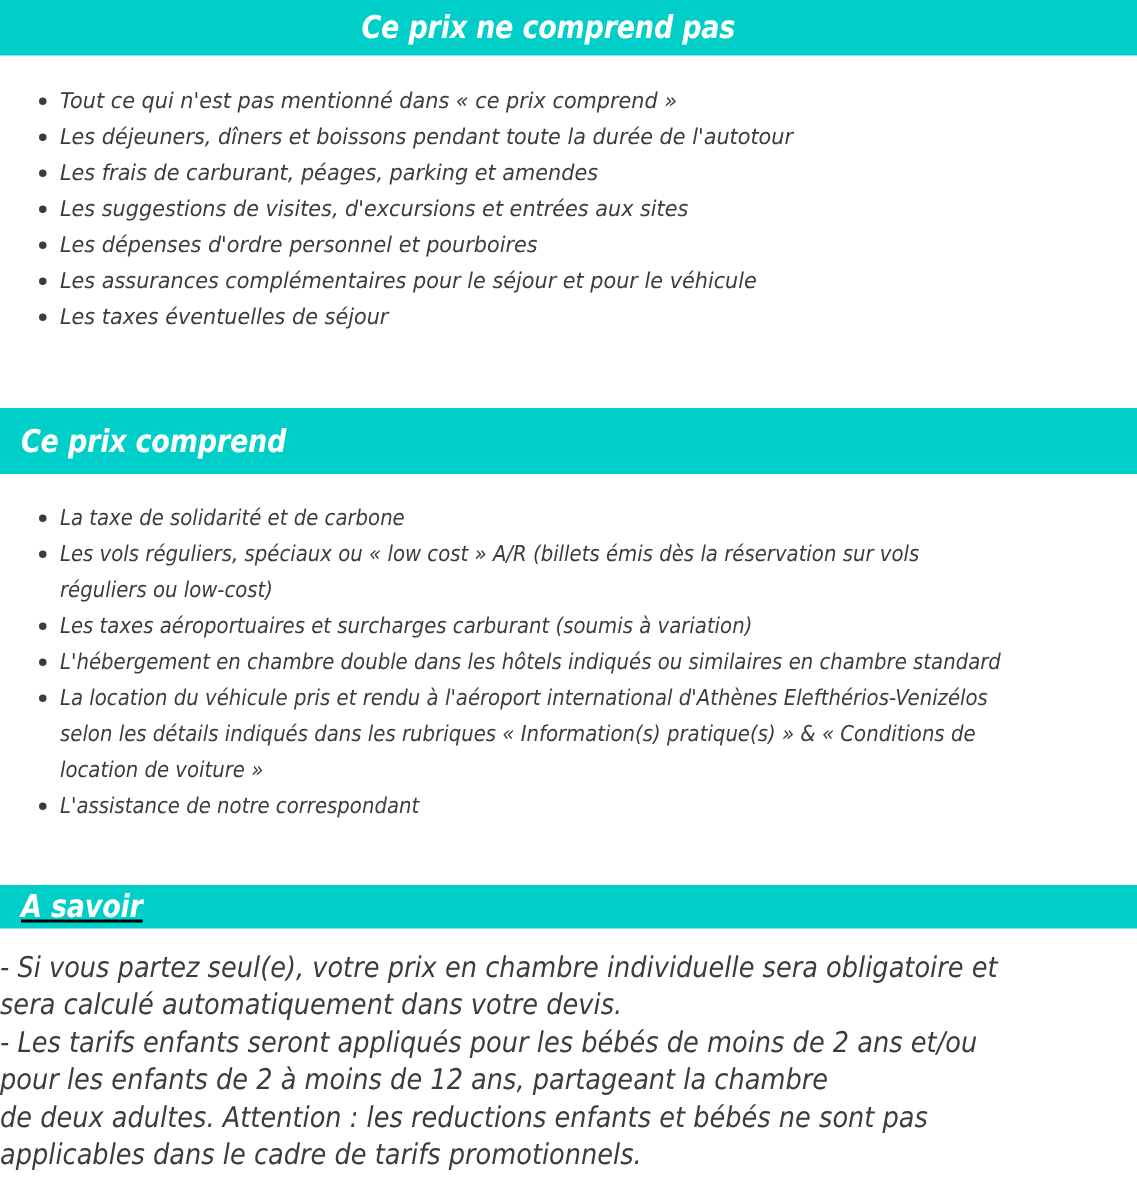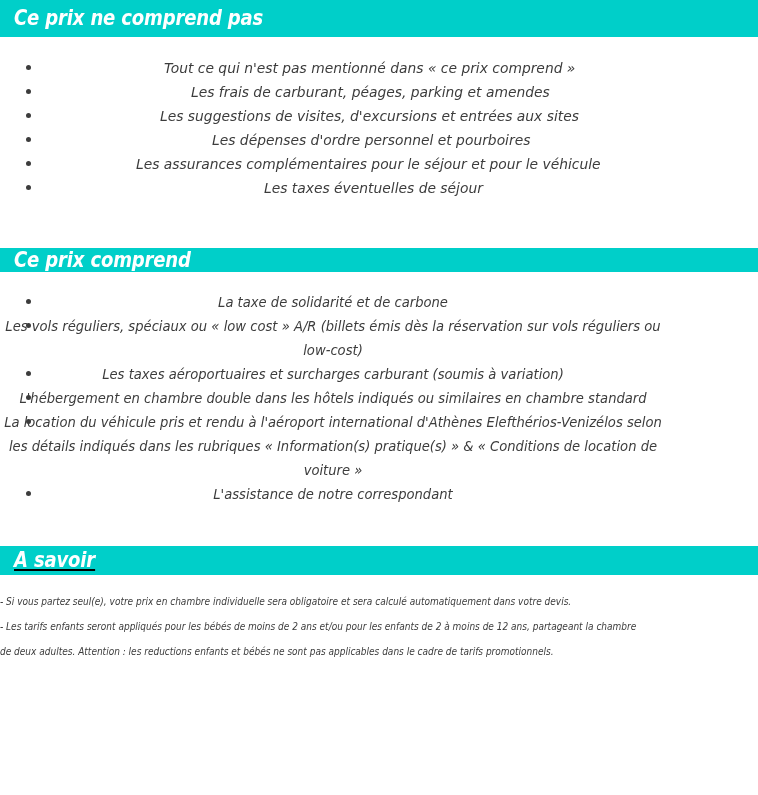--- a/index.html
+++ b/index.html
@@ -35,36 +35,36 @@
     font-style: italic;
     font-weight: bold;
     font-size: 21px;
     line-height: 1;
     letter-spacing: -0.2px;
     transform: scaleX(0.86);
     transform-origin: left center;
     white-space: nowrap;
   }
 
-  #bar-exclusions { height: 37px; }
-  #bar-inclusions { height: 24px; }
+  #bar-exclusions { height: 37px; justify-content: center; }
+  #bar-inclusions { height: 44px; }
   #bar-notes      { height: 29px; text-decoration: underline; }
 
   
   ul.item-list {
     list-style: none;
     margin: 0;
     padding: 0;
   }
   ul.item-list li {
     position: relative;
     color: #3c3c3c;
     font-family: "DejaVu Sans", sans-serif;
     font-style: italic;
-    text-align: center;
+    padding-left: 40px;
   }
   ul.item-list li .bullet {
     position: absolute;
     left: 26px;
     top: 0.52em;
     width: 5px;
     height: 5px;
     border-radius: 50%;
     background: #3c3c3c;
   }
@@ -107,21 +107,21 @@
   
   #notes-block {
     margin-top: 14px;
     padding: 0 4px 0 0;
   }
   #notes-block p {
     margin: 0;
     color: #3c3c3c;
     font-family: "DejaVu Sans", sans-serif;
     font-style: italic;
-    font-size: 10px;
+    font-size: 19px;
     line-height: 25px;
   }
   #notes-block p .txt {
     display: block;
     transform: scaleX(0.9);
     transform-origin: left top;
   }
 
   .gap-after-exclusions { height: 48px; }
   .gap-after-inclusions { height: 40px; }
@@ -132,20 +132,24 @@
 <div class="page">
 
   <div class="section-bar" id="bar-exclusions">
     <span class="section-bar-title">Ce prix ne comprend pas</span>
   </div>
 
   <ul class="item-list" id="list-exclusions">
     <li>
       <span class="bullet"></span>
       <span class="txt">Tout ce qui n'est pas mentionné dans « ce prix comprend »</span>
+    </li>
+    <li>
+      <span class="bullet"></span>
+      <span class="txt">Les déjeuners, dîners et boissons pendant toute la durée de l'autotour</span>
     </li>
     <li>
       <span class="bullet"></span>
       <span class="txt">Les frais de carburant, péages, parking et amendes</span>
     </li>
     <li>
       <span class="bullet"></span>
       <span class="txt">Les suggestions de visites, d'excursions et entrées aux sites</span>
     </li>
     <li>

